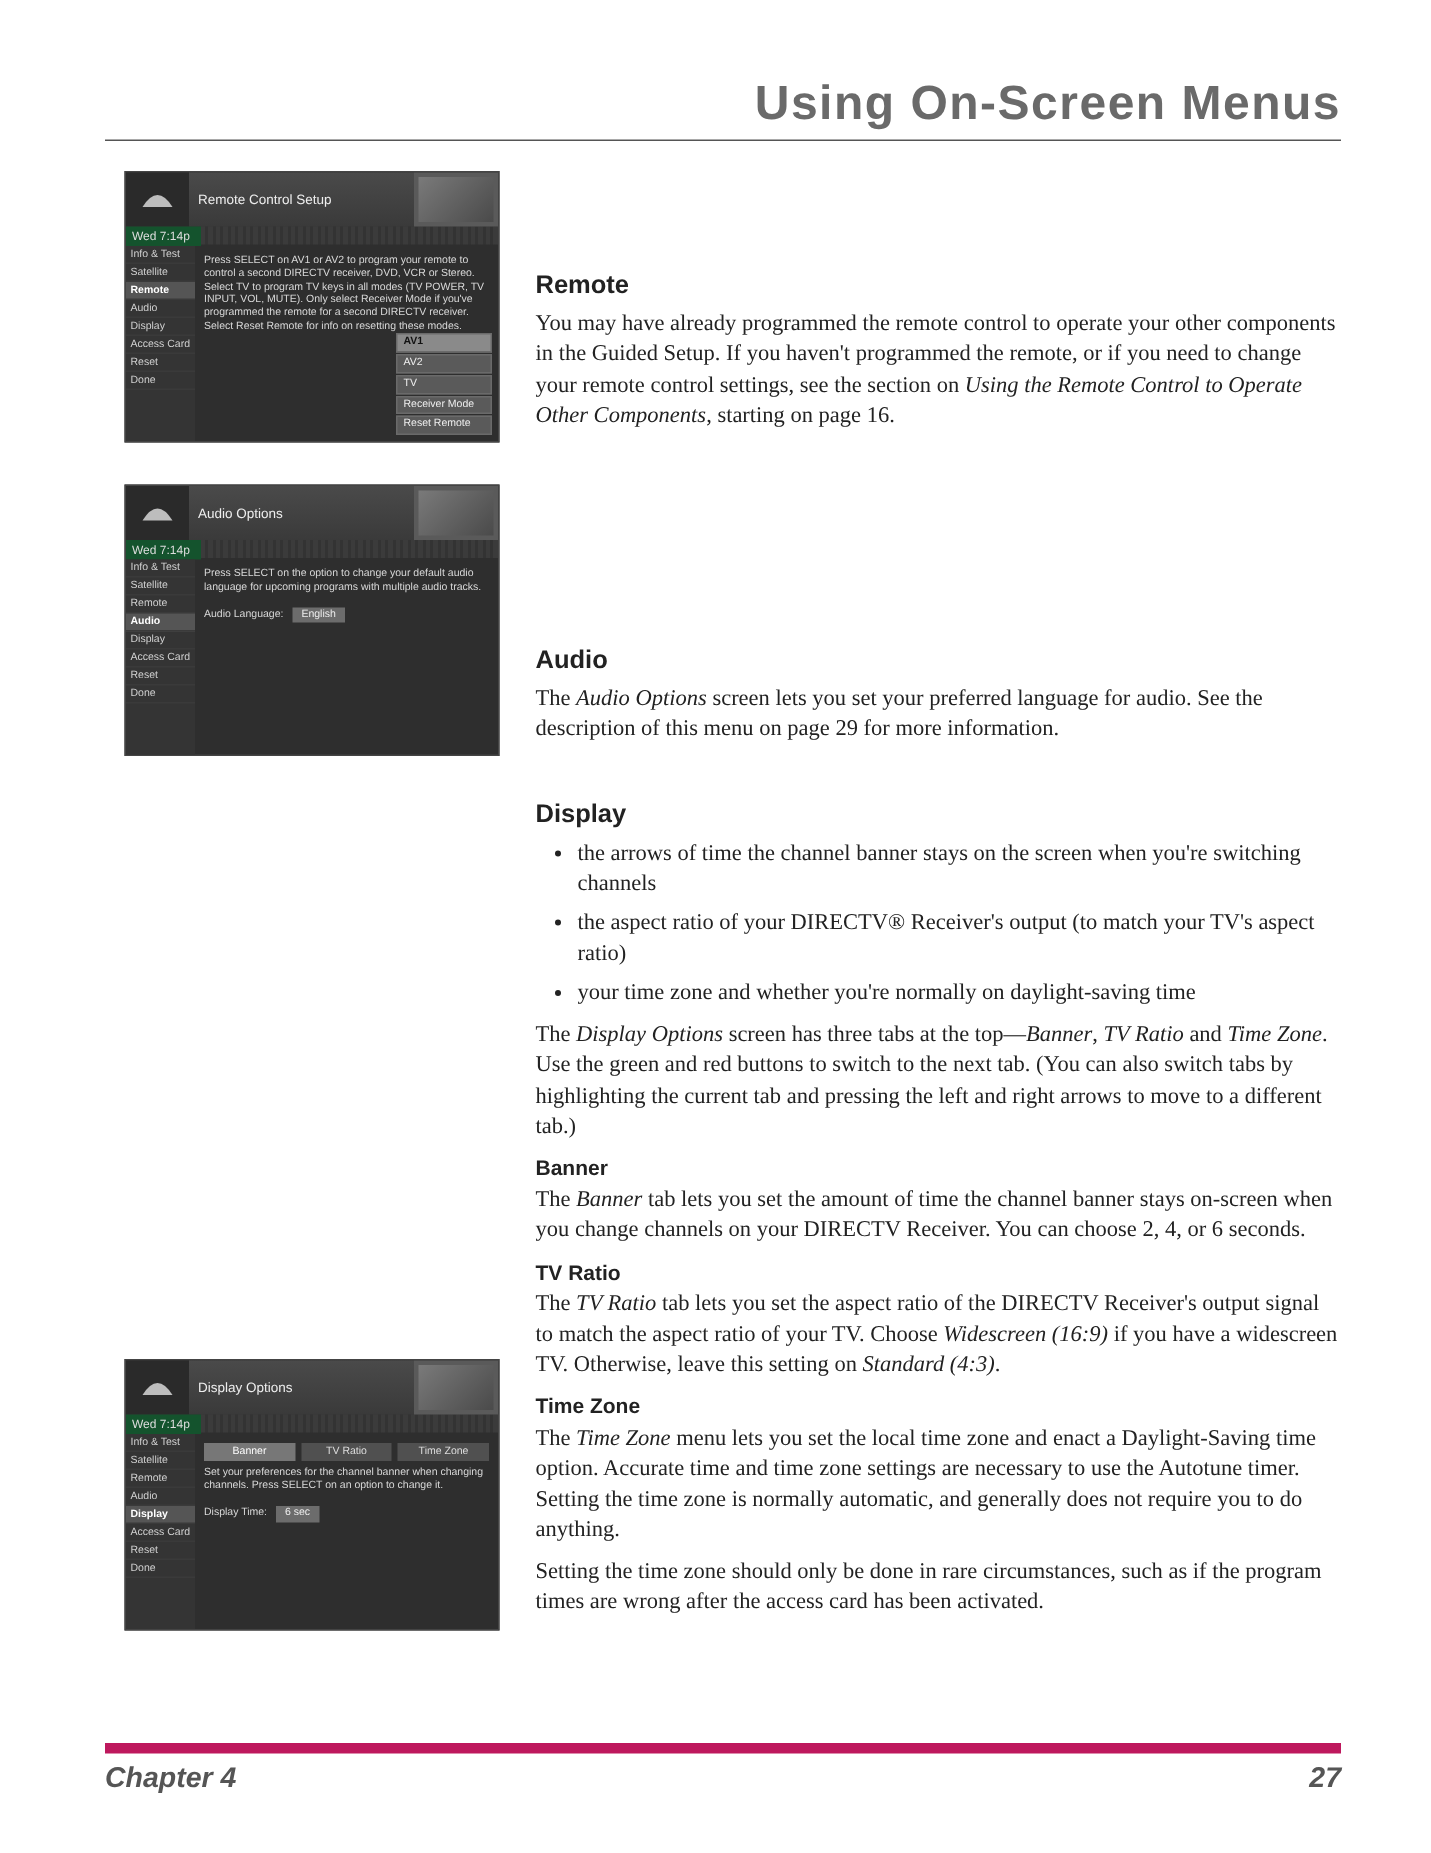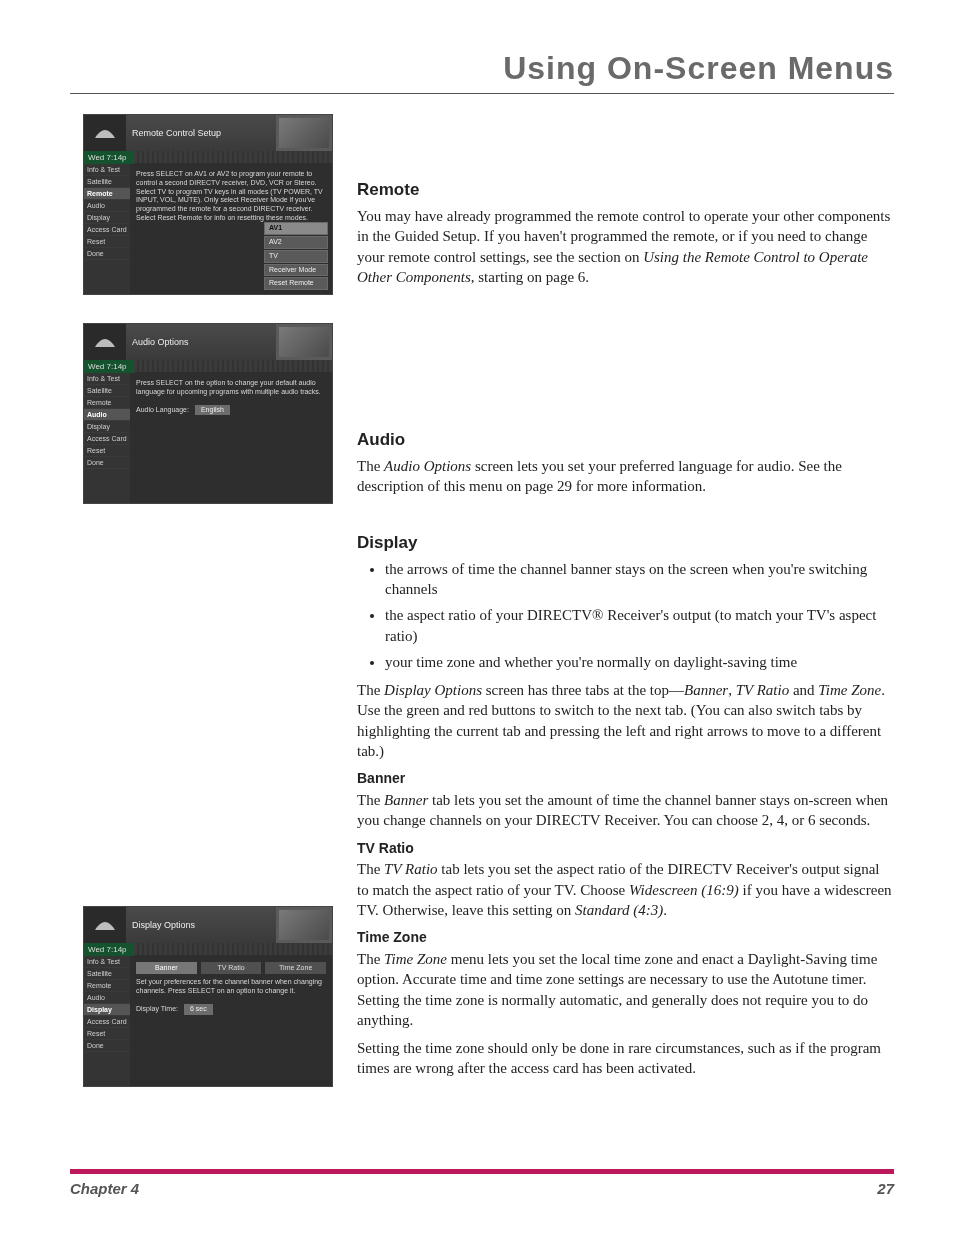--- a/index.html
+++ b/index.html
@@ -152,28 +152,28 @@
     flex:1; text-align:center; font-size:7px; padding:2px 0;
     background:#505050; color:#ddd;
   }
   .tabrow .tab.active{ background:#777; color:#fff; }
   .kv-row{ display:flex; align-items:center; margin-top:8px; gap:6px;}
   .kv-row .val{ background:#6c6c6c; padding:1px 6px; color:#eee; }
 
   .footer{
     position:absolute;
     left:70px; right:60px; bottom:38px;
-    border-top:5px solid #be185d;
+    border-top:7px solid #be185d;
     padding-top:6px;
     display:flex; justify-content:space-between;
     font-family: Arial, Helvetica, sans-serif;
     font-style: italic;
     font-weight:700;
     color:#555;
-    font-size:15px;
+    font-size:19px;
   }
 </style>
 </head>
 <body>
 
 <div class="page">
   <h1 class="page-title">Using On-Screen Menus</h1>
   <hr class="hr">
 
   <div class="content">
@@ -214,21 +214,21 @@
                   <div class="mrow">Receiver Mode</div>
                   <div class="mrow">Reset Remote</div>
                 </div>
             </div>
           </div>
         </div>
       </div>
       <div class="text-col">
         <h2>Remote</h2>
         <p>
-          <span>You may have already programmed the remote control to operate your other components in the Guided Setup. If you haven't programmed the remote, or if you need to change your remote control settings, see the section on </span><i>Using the Remote Control to Operate Other Components</i><span>, starting on page 6.</span>
+          <span>You may have already programmed the remote control to operate your other components in the Guided Setup. If you haven't programmed the remote, or if you need to change your remote control settings, see the section on </span><i>Using the Remote Control to Operate Other Components</i><span>, starting on page 16.</span>
         </p>
       </div>
     </div>
 
     <div class="section">
       <div class="thumb-col">
         <div class="shot">
           <div class="shot-header">
             <div class="shot-logo">
               <svg width="24" height="14" viewBox="0 0 24 14">

